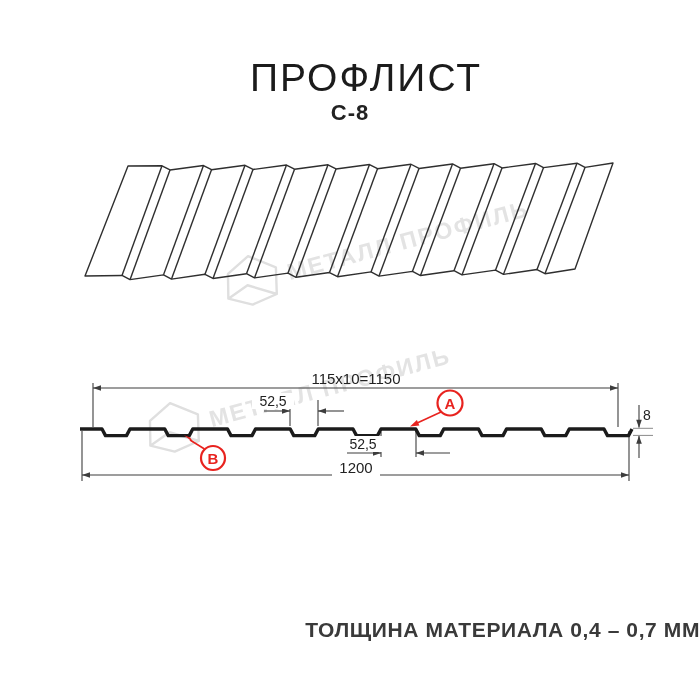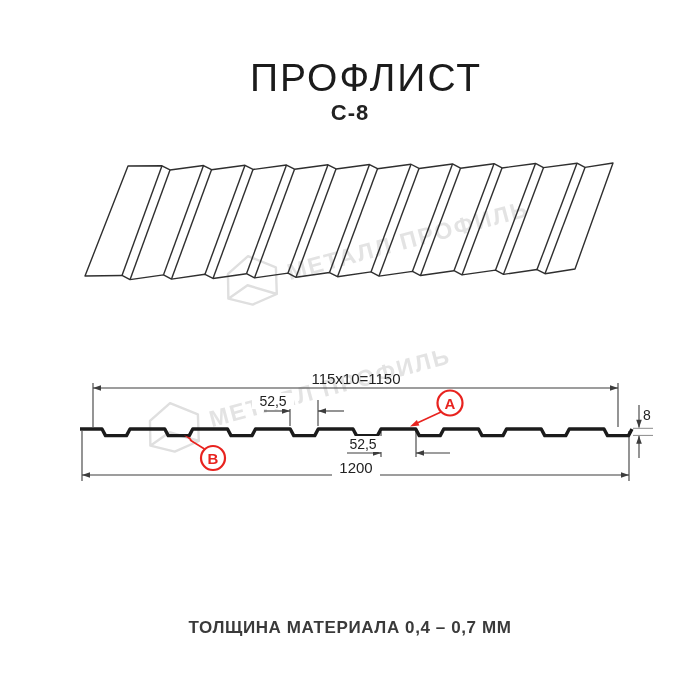--- a/index.html
+++ b/index.html
@@ -2,22 +2,22 @@
 <html><head>
 <meta charset="utf-8">
 <style>
   html,body{margin:0;padding:0;background:#fff;}
   .page{position:relative;width:700px;height:700px;background:#fff;overflow:hidden;
         font-family:"Liberation Sans",sans-serif;}
   .title{position:absolute;top:56px;left:16px;width:700px;text-align:center;
          font-size:39px;font-weight:400;letter-spacing:2px;color:#1b1b1b;}
   .subtitle{position:absolute;top:100px;left:0;width:700px;text-align:center;
          font-size:22px;font-weight:600;letter-spacing:1px;color:#222;}
-  .footer{position:absolute;top:618px;left:0;width:700px;text-align:center;
-         font-size:17px;font-weight:600;letter-spacing:.6px;color:#3a3a3a;}
+  .footer{position:absolute;top:618px;left:0;width:700px;text-align:right;
+         font-size:21px;font-weight:600;letter-spacing:.6px;color:#3a3a3a;}
   svg{position:absolute;top:0;left:0;}
   svg text{font-family:"Liberation Sans",sans-serif;}
   .wm{font-size:23px;font-weight:700;fill:#e3e3e3;letter-spacing:2px;}
   .dim{font-size:15px;fill:#222;}
   .dim-sm{font-size:14px;fill:#222;}
   .badge-letter{font-size:15px;font-weight:700;fill:#e8231f;}
 </style>
 </head>
 <body>
 

